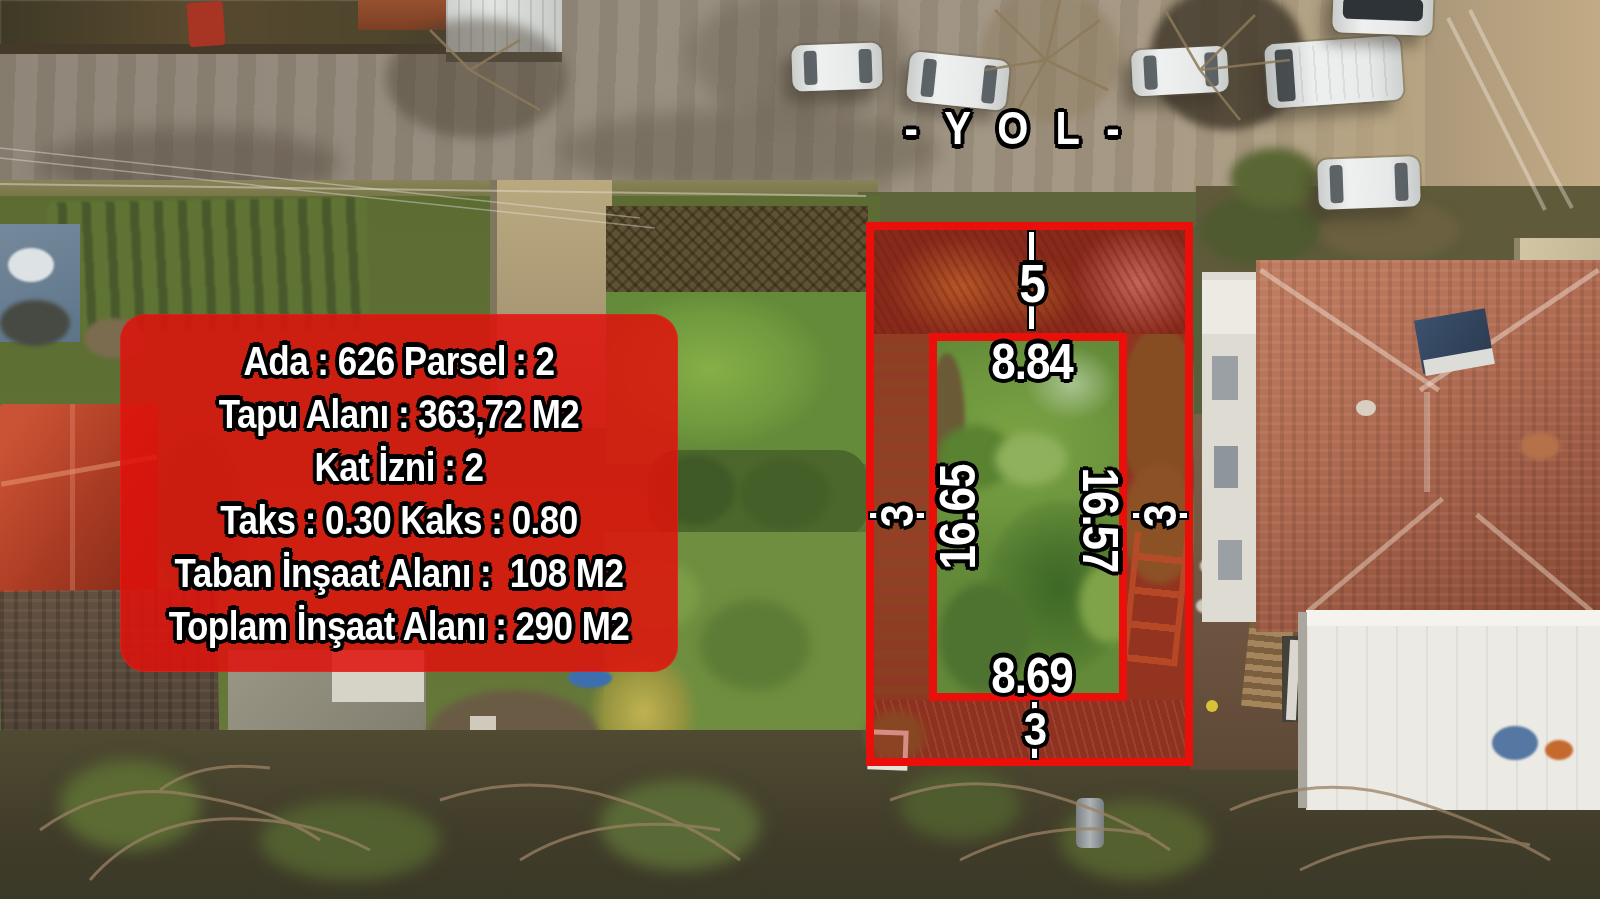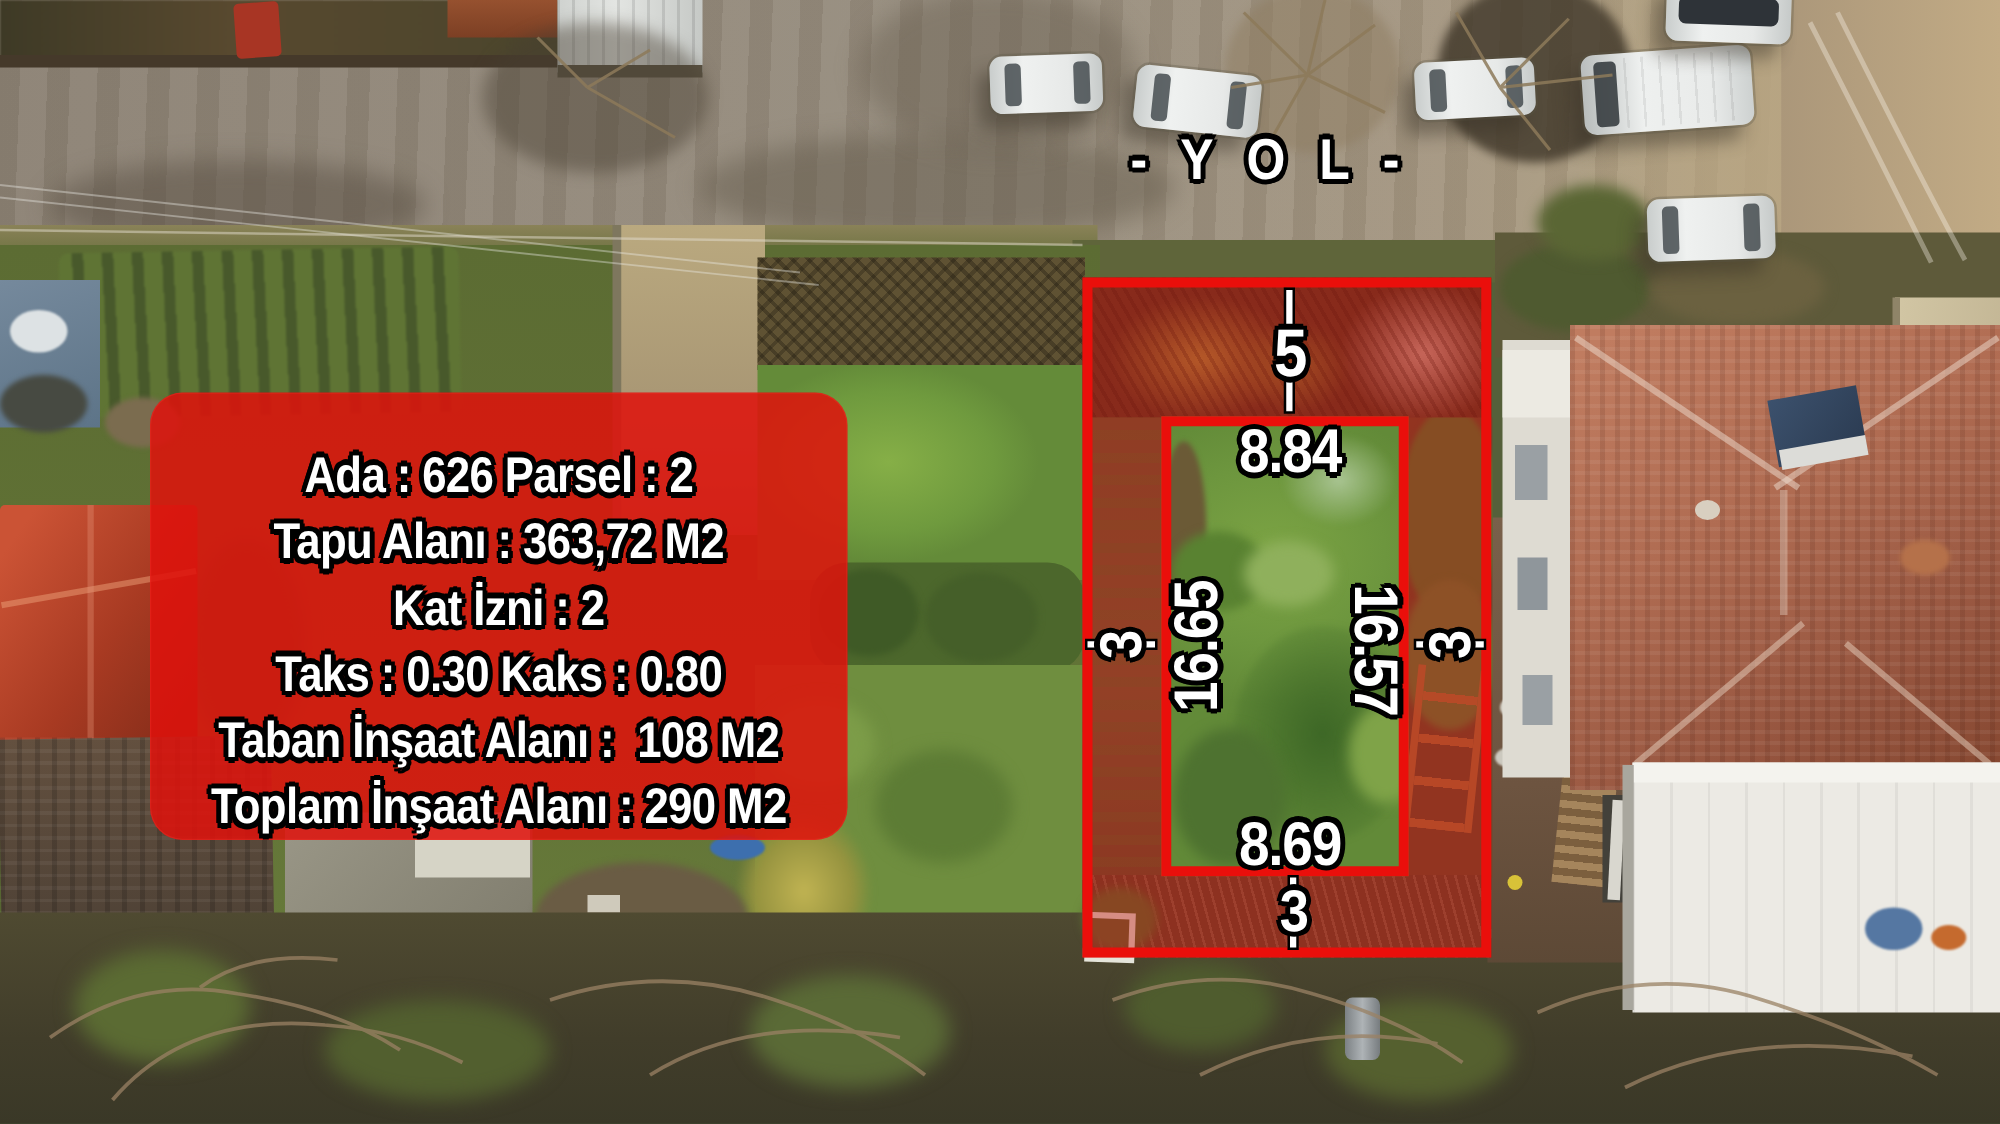--- a/index.html
+++ b/index.html
@@ -13,21 +13,21 @@
   .car{position:absolute;border-radius:10px;
        background:linear-gradient(90deg,#c9cdcc,#eff1f0 30%,#e7e9e8 70%,#c6cac9);
        box-shadow:0 0 0 2px rgba(90,85,70,.30), -10px 12px 14px rgba(55,48,38,.45);}
   .win{position:absolute;top:6px;bottom:6px;width:13px;background:#454c50;border-radius:4px;opacity:.85;}
   .outline-txt{color:#fff;font-weight:700;
     text-shadow:-3px -3px 0 #000,3px -3px 0 #000,-3px 3px 0 #000,3px 3px 0 #000,
                 -4px 0 0 #000,4px 0 0 #000,0 -4px 0 #000,0 4px 0 #000;}
   .dim{position:absolute;font-size:44px;letter-spacing:-1px;white-space:nowrap;line-height:1;}
   .info-box{position:absolute;left:120px;top:314px;width:558px;height:358px;
     background:rgba(224,18,12,.86);border-radius:26px;
-    display:flex;flex-direction:column;justify-content:flex-end;gap:1px;
+    display:flex;flex-direction:column;justify-content:center;gap:1px;
     box-shadow:0 0 0 1px rgba(255,60,50,.25) inset;}
   .info-line{font-size:35px;line-height:52px;text-align:center;transform:scaleY(1.15);
     white-space:pre;letter-spacing:-0.5px;}
   svg.overlay{position:absolute;left:0;top:0;pointer-events:none;}
 </style>
 </head>
 <body>
 
 <div class="scene">
 

